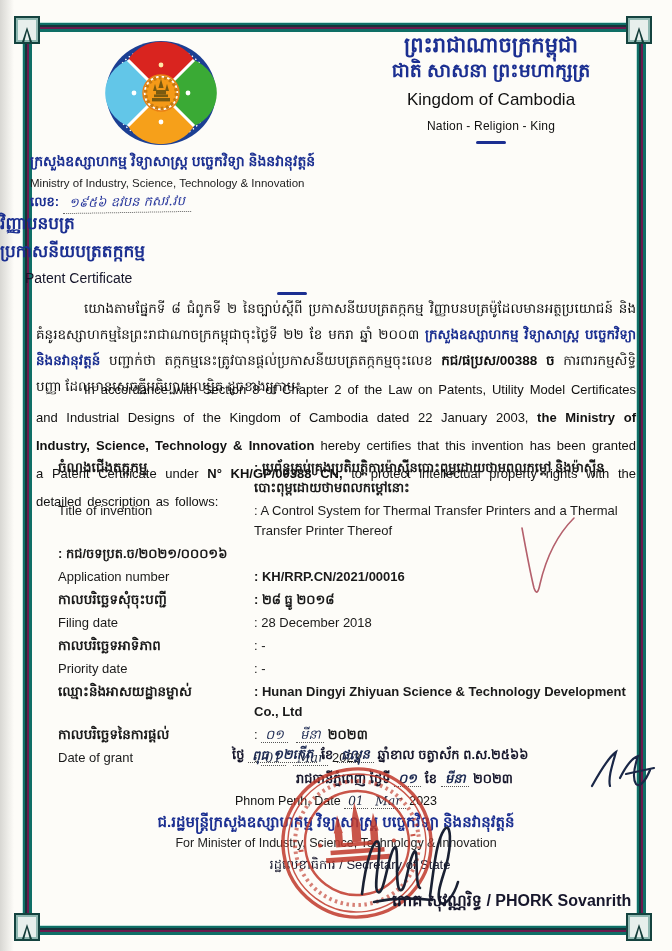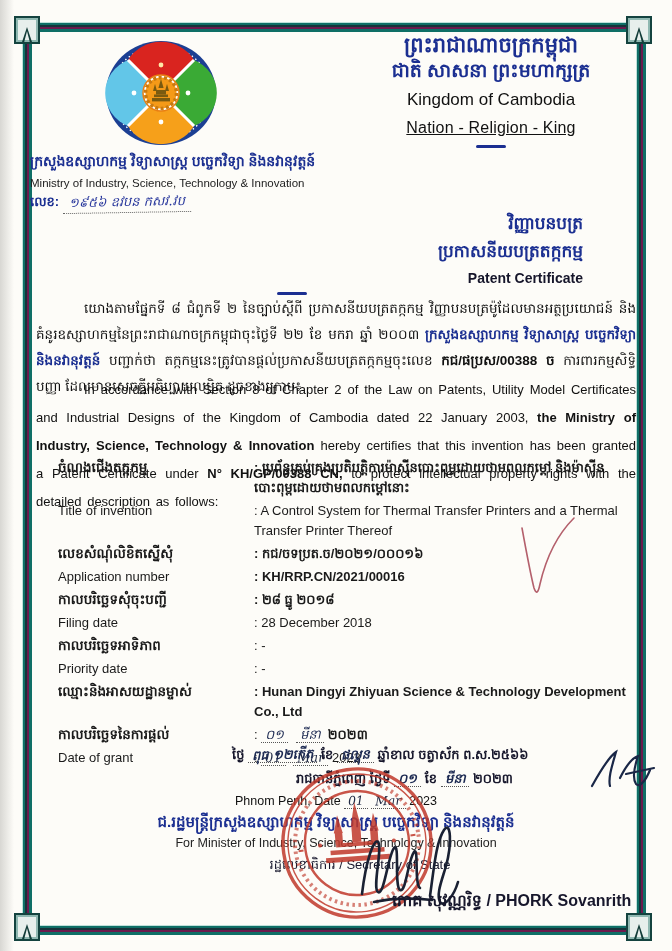--- a/index.html
+++ b/index.html
@@ -28,35 +28,35 @@
   .dash{width:30px;height:3px;background:#1b2f91;border-radius:2px;margin:0 auto;}
   .hand{font-family:"DejaVu Serif",serif;font-style:italic;color:#1d2a52;display:inline-block;transform:rotate(-2deg);}
   .hand.dark{color:#222b45;}
   .blank{display:inline-block;border-bottom:1.4px dotted #555;text-align:center;padding:0 4px;line-height:1.05;}
 
   
   .hdr{position:absolute;left:330px;top:32px;width:322px;text-align:center;}
   .hdr .k1{font-size:21px;font-weight:bold;color:#1b2f91;line-height:1.25;}
   .hdr .k2{font-size:19px;font-weight:bold;color:#1b2f91;line-height:1.35;}
   .hdr .kingdom{font-size:17px;color:#111;margin-top:6px;}
-  .hdr .motto{font-size:16px;color:#111;margin-top:9px;letter-spacing:.2px;text-decoration:underline;}
+  .hdr .motto{font-size:12px;color:#111;margin-top:9px;letter-spacing:.2px;}
 
   .emblem{position:absolute;left:90px;top:38px;}
 
   .ministry{position:absolute;left:30px;top:152px;width:360px;}
   .ministry .mk{font-size:14px;font-weight:bold;color:#1b2f91;}
   .ministry .me{font-size:11.5px;color:#222;margin-top:4px;}
   .refline{margin-top:4px;font-size:13px;font-weight:bold;color:#1b2f91;}
   .refline .num{font-family:"DejaVu Serif",serif;font-style:italic;font-weight:normal;color:#26359b;
                 border-bottom:1.4px dotted #666;padding:0 6px;display:inline-block;transform:rotate(-1deg);}
 
-  .doctitle{position:absolute;left:0;top:212px;width:583px;text-align:right;}
+  .doctitle{position:absolute;left:0;top:212px;width:583px;text-align:left;}
   .doctitle .t1{font-size:17px;font-weight:bold;color:#1b2f91;}
   .doctitle .t2{font-size:17px;font-weight:bold;color:#1b2f91;margin-top:3px;}
-  .doctitle .t3{font-size:14px;font-weight:bold;color:#15152a;margin-top:5px;}
+  .doctitle .t3{font-size:14px;font-weight:normal;color:#15152a;margin-top:5px;margin-left:25px;}
   .doctitle .dash{margin-top:6px;}
 
   .parakh{position:absolute;left:36px;top:296px;width:600px;font-size:13.5px;line-height:26px;
           text-align:justify;text-indent:48px;color:#111;}
   .paraen{position:absolute;left:36px;top:376px;width:600px;font-size:13px;line-height:28px;
           text-align:justify;text-indent:48px;color:#111;word-spacing:2px;}
 
   
   .fields{position:absolute;left:58px;top:458px;width:578px;font-size:13px;}
   .frow{display:flex;margin-bottom:3px;line-height:20px;}
@@ -166,21 +166,20 @@
   <div class="fields">
     <div class="frow">
       <div class="flabel kh">ចំណងជើងតក្កកម្ម</div>
       <div class="fval kh" style="font-weight:bold;">ប្រព័ន្ធគ្រប់គ្រងប្រតិបត្តិការម៉ាស៊ីនបោះពុម្ពដោយថាមពលកម្ដៅ និងម៉ាស៊ីនបោះពុម្ពដោយថាមពលកម្ដៅនោះ</div>
     </div>
     <div class="frow">
       <div class="flabel">Title of invention</div>
       <div class="fval">A Control System for Thermal Transfer Printers and a Thermal Transfer Printer Thereof</div>
     </div>
     <div class="frow">
-      <div class="flabel kh">លេខសំណុំលិខិតស្នើសុំ</div>
       <div class="fval bold">កជ/ចទប្រត.ច/២០២១/០០០១៦</div>
     </div>
     <div class="frow">
       <div class="flabel">Application number</div>
       <div class="fval bold">KH/RRP.CN/2021/00016</div>
     </div>
     <div class="frow">
       <div class="flabel kh">កាលបរិច្ឆេទសុំចុះបញ្ជី</div>
       <div class="fval bold">២៨ ធ្នូ ២០១៨</div>
     </div>

